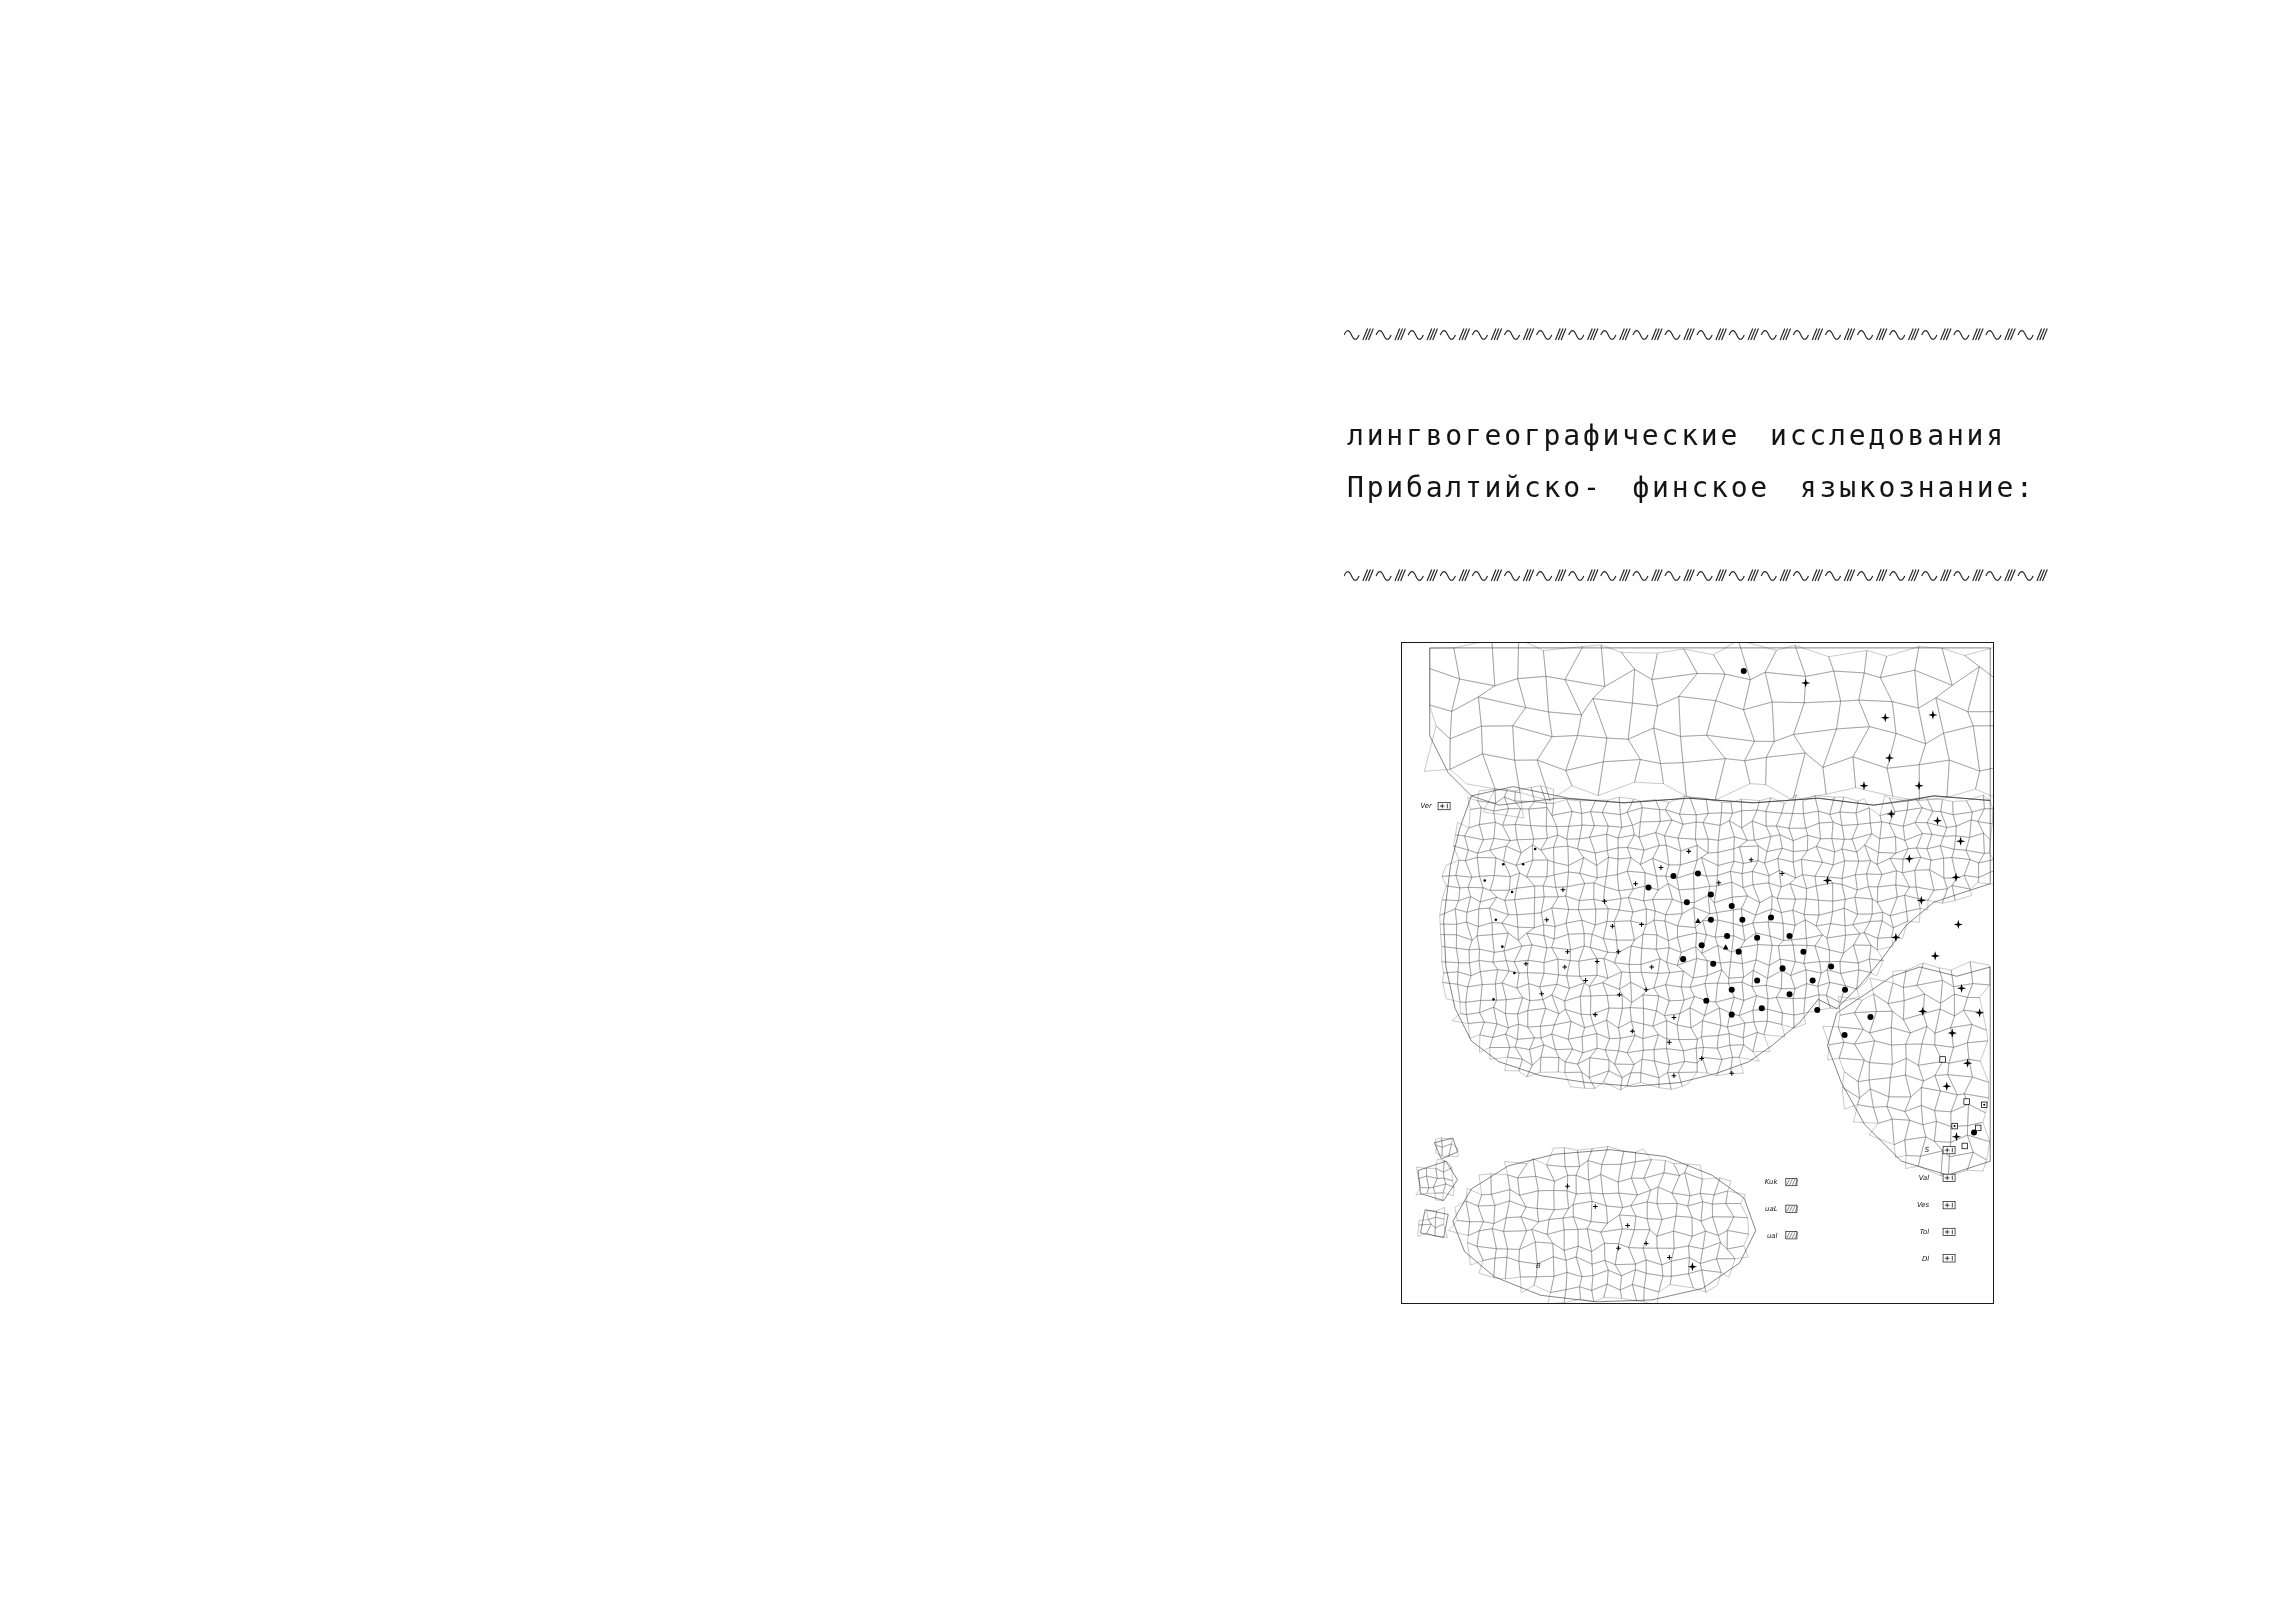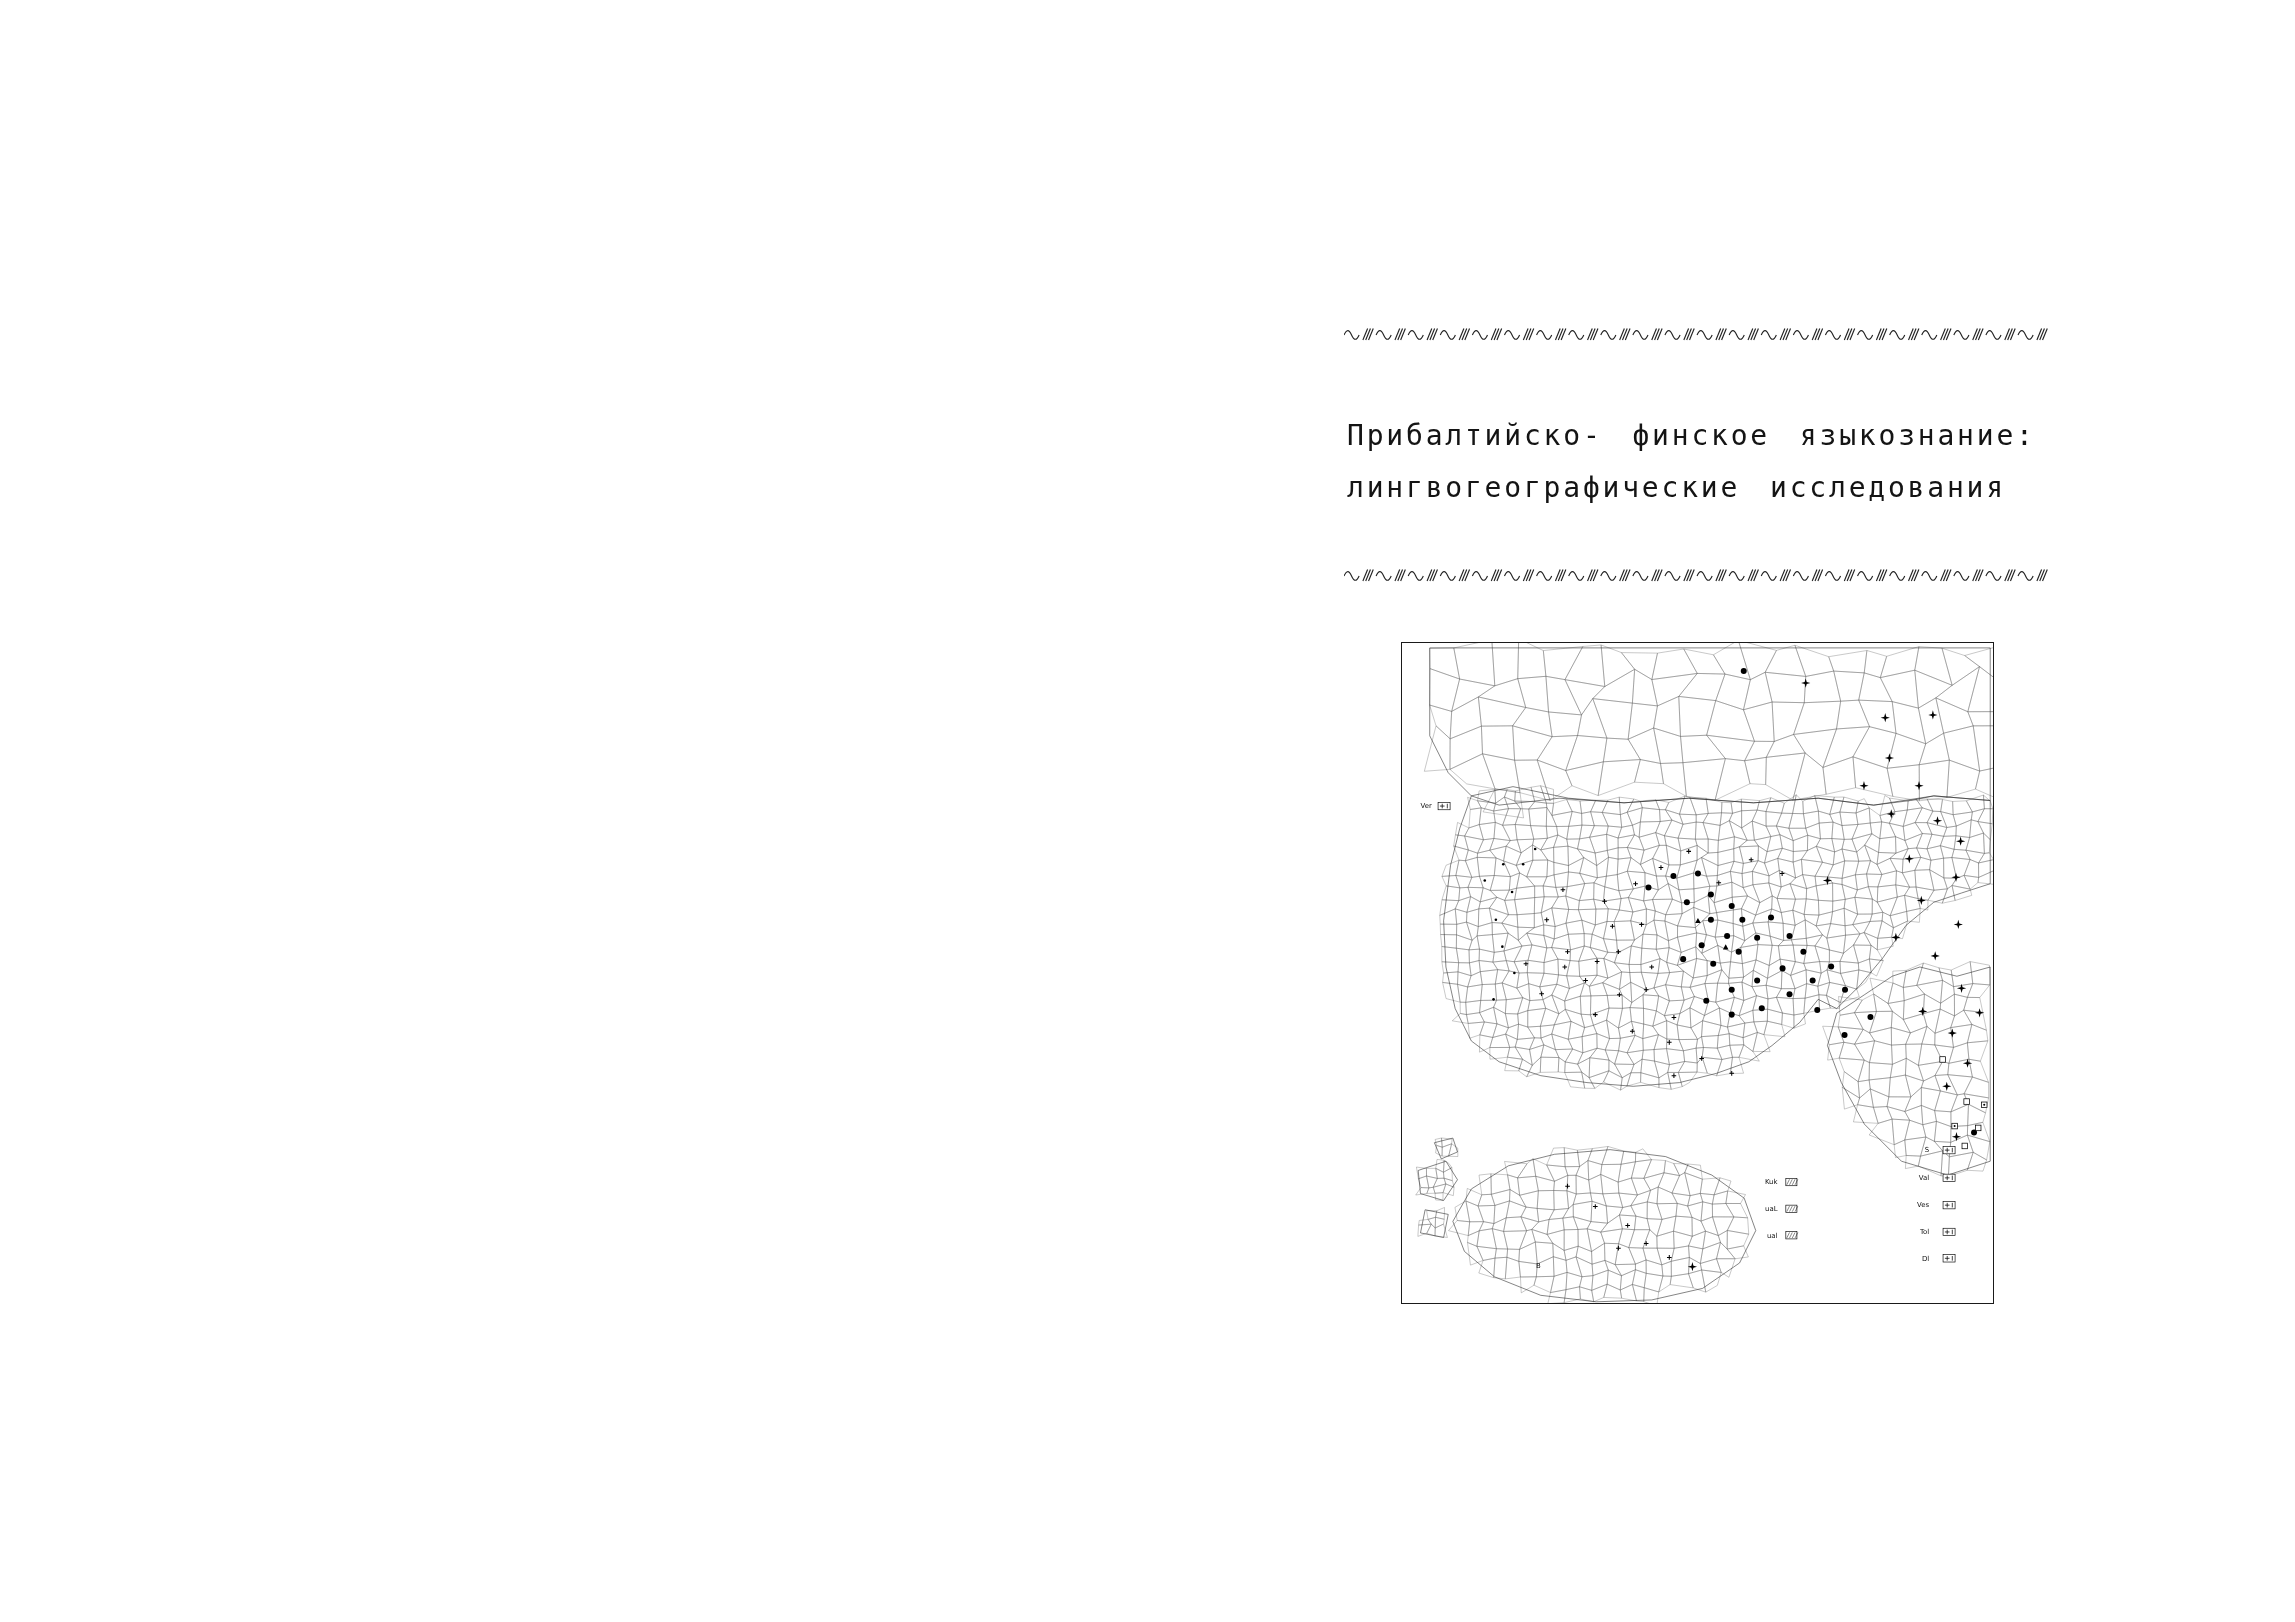--- a/index.html
+++ b/index.html
@@ -21,20 +21,21 @@
     letter-spacing:2.8px;
     word-spacing:10.2px;
     line-height:52px;
     white-space:nowrap;
   }
   .map-frame{
     position:absolute;left:1401px;top:642px;
     width:591px;height:660px;
     border:1.4px solid #1a1a1a;
     background:#ffffff;
+    font-style:italic;
   }
   #map-svg{display:block;width:591px;height:660px;}
 </style>
 </head>
 <body>
 
 <div class="page">
 
   <svg id="orn1" class="ornament" viewBox="0 0 1500 46" preserveAspectRatio="none">
     <defs>
@@ -63,22 +64,22 @@
       <use href="#orn-unit" x="1020"></use>
       <use href="#orn-unit" x="1088"></use>
       <use href="#orn-unit" x="1156"></use>
       <use href="#orn-unit" x="1224"></use>
       <use href="#orn-unit" x="1292"></use>
       <use href="#orn-unit" x="1360"></use>
       <use href="#orn-unit" x="1428"></use>
     </svg>
 
   <div class="title">
+    <div>лингвогеографические исследования</div>
     <div>Прибалтийско- финское языкознание:</div>
-    <div>лингвогеографические исследования</div>
   </div>
 
   <svg id="orn2" class="ornament" viewBox="0 0 1500 46" preserveAspectRatio="none">
       <use href="#orn-unit" x="0"></use>
       <use href="#orn-unit" x="68"></use>
       <use href="#orn-unit" x="136"></use>
       <use href="#orn-unit" x="204"></use>
       <use href="#orn-unit" x="272"></use>
       <use href="#orn-unit" x="340"></use>
       <use href="#orn-unit" x="408"></use>

